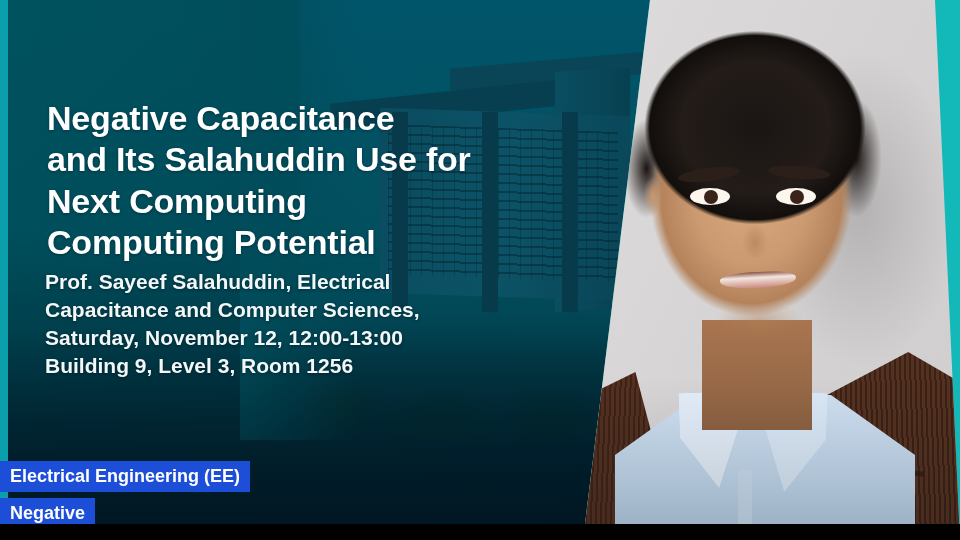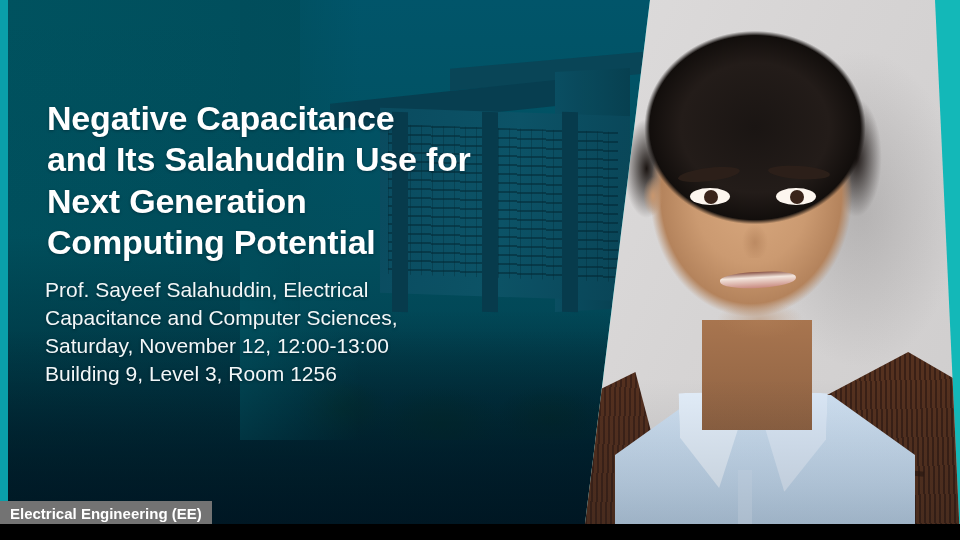--- a/index.html
+++ b/index.html
@@ -259,44 +259,43 @@
     width: 430px;
     color: #ffffff;
     font-size: 34px;
     font-weight: bold;
     line-height: 1.215;
     letter-spacing: -0.2px;
     text-shadow: 0 1px 3px rgba(0,25,35,0.45);
   }
   .subtitle {
     position: absolute;
-    left: 45px; top: 276px;
+    left: 45px; top: 268px;
     width: 420px;
     color: #f2f7f8;
     font-size: 21px;
-    font-weight: normal;
+    font-weight: bold;
     line-height: 1.33;
     text-shadow: 0 1px 3px rgba(0,20,30,0.55);
   }
 
   
   .chips {
     position: absolute;
     left: 0; top: 461px;
   }
   .chip {
     display: inline-block;
     color: #ffffff;
-    font-size: 15px;
+    font-size: 18px;
     font-weight: bold;
-    background: #737373;
+    background: #1d4ed8;
     padding: 3px 10px 4px 10px;
     white-space: nowrap;
     line-height: 1.35;
-    margin-top: 40px;
   }
   .chip-row { margin-bottom: 6px; }
 </style>
 </head>
 <body>
 
 <div id="slide">
 
   <div class="bg-base"></div>
 
@@ -344,21 +343,21 @@
     <div class="pupil-r"></div>
     <div class="nose"></div>
     <div class="mouth"></div>
     <div class="chin"></div>
     <div class="ph-vig"></div>
   </div>
 
   <div class="title">
     <div>Negative Capacitance</div>
     <div>and Its Salahuddin Use for</div>
-    <div>Next Generation</div>
+    <div>Next Computing</div>
     <div>Computing Potential</div>
   </div>
 
   <div class="subtitle">
     <div>Prof. Sayeef Salahuddin, Electrical</div>
     <div>Capacitance and Computer Sciences,</div>
     <div>Saturday, November 12, 12:00-13:00</div>
     <div>Building 9, Level 3, Room 1256</div>
   </div>
 

